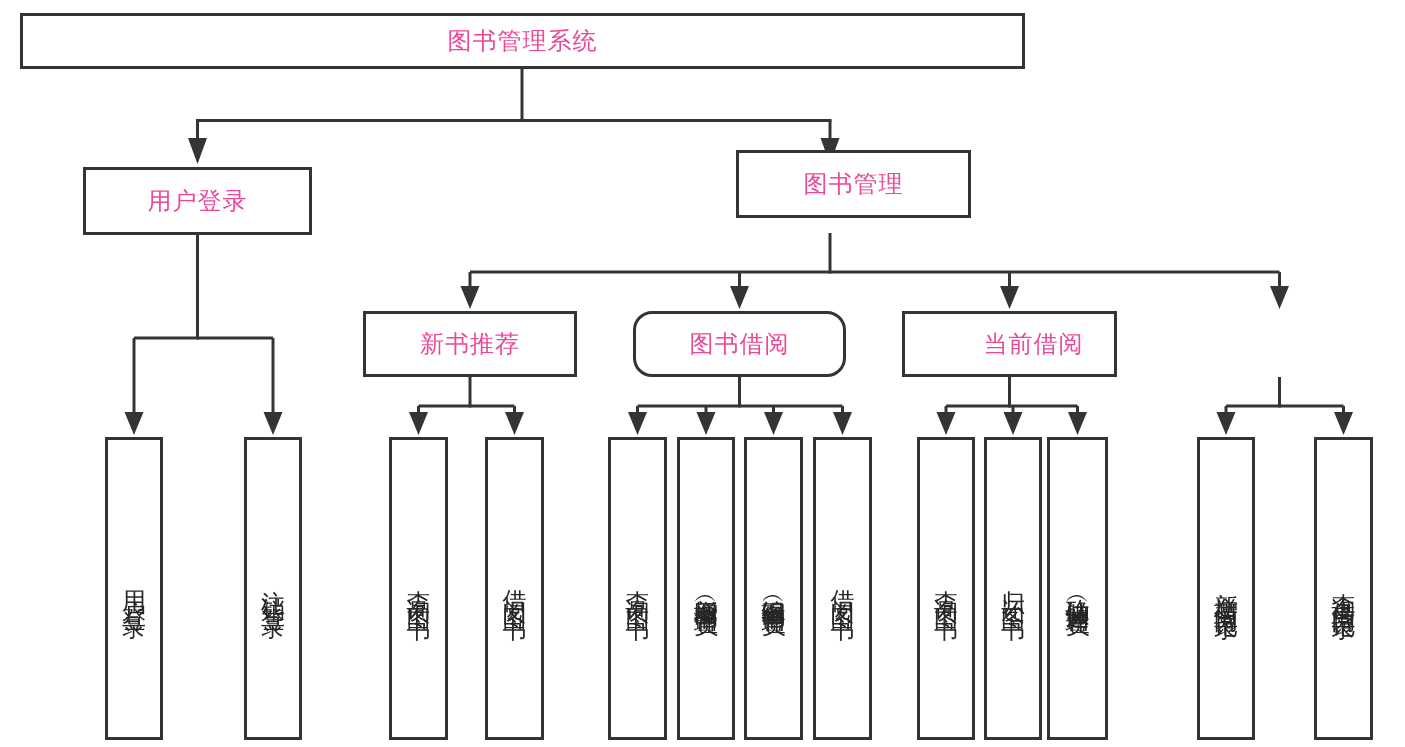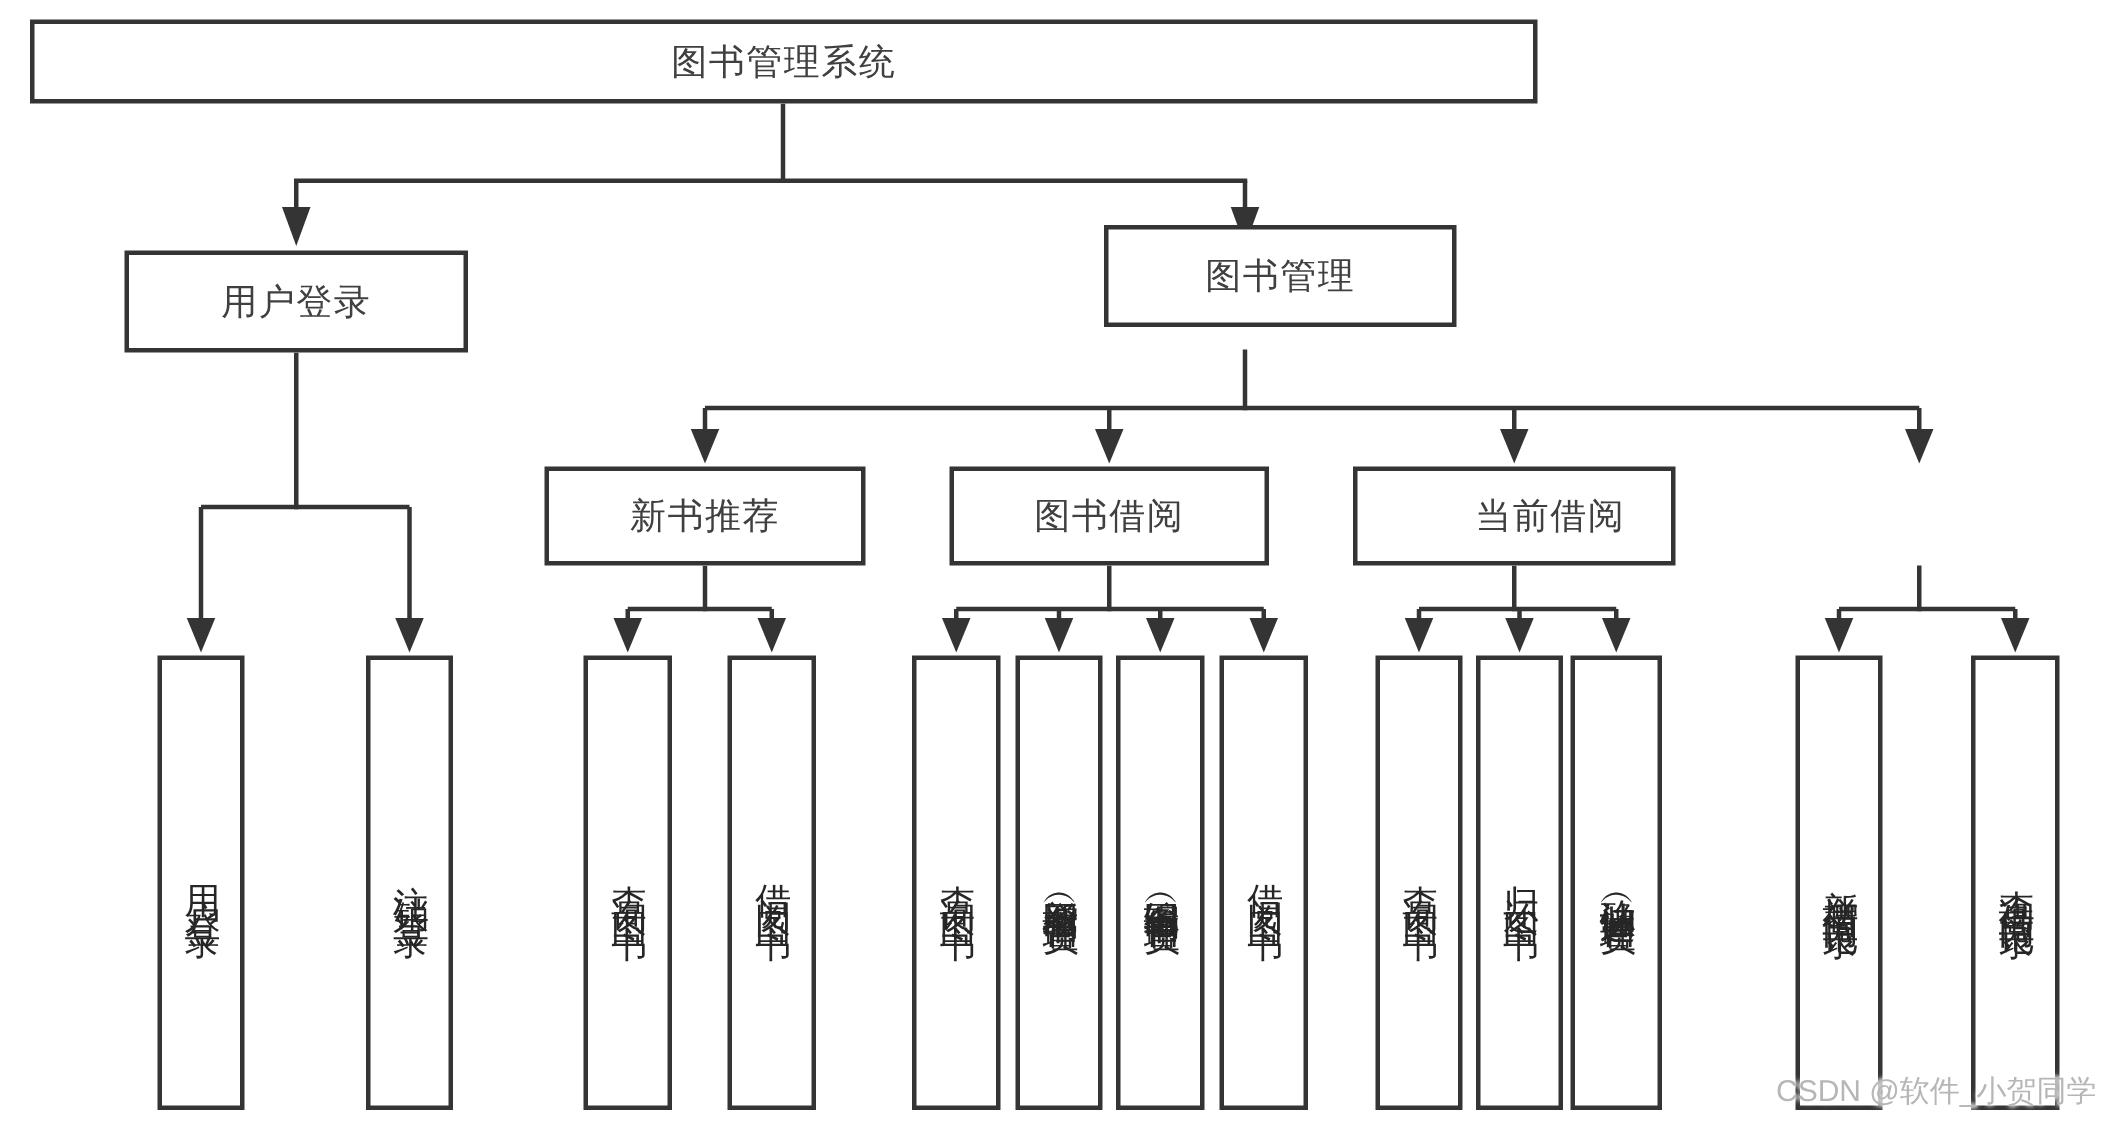--- a/index.html
+++ b/index.html
@@ -22,21 +22,21 @@
     background: #ffffff;
     border: 3px solid #343434;
     box-sizing: border-box;
     display: flex;
     align-items: center;
     justify-content: center;
     z-index: 2;
   }
   .hbox span {
     font-size: 24px;
-    color: #404040;
+    color: #ec4899;
     letter-spacing: 1px;
     white-space: nowrap;
   }
   .leaf span {
     writing-mode: vertical-rl;
     text-orientation: mixed;
     font-size: 24px;
     color: #262626;
     line-height: 1;
     white-space: nowrap;
@@ -140,21 +140,21 @@
   <div class="box hbox" style="left:83px; top:167px; width:229px; height:68px;">
     <span>用户登录</span>
   </div>
   <div class="box hbox" style="left:712px; top:150px; width:235px; height:68px;margin-left:24px;">
     <span>图书管理</span>
   </div>
 
   <div class="box hbox" style="left:363px; top:311px; width:214px; height:66px;justify-content:center;">
     <span>新书推荐</span>
   </div>
-  <div class="box hbox" style="left:633px; top:311px; width:213px; height:66px;">
+  <div class="box hbox" style="left:633px; top:311px; width:213px; height:66px;border-radius:19px;">
     <span>图书借阅</span>
   </div>
   <div class="box hbox" style="left:902px; top:311px; width:215px; height:66px;padding-left:48px;">
     <span>当前借阅</span>
   </div>
 
   <div class="box leaf ls4" style="left:105px; top:437px; width:58px; height:303px;">
     <span>用户登录</span>
   </div>
   <div class="box leaf ls4" style="left:244px; top:437px; width:58px; height:303px;">
@@ -191,15 +191,14 @@
     <span>确认归还（管理员）</span>
   </div>
 
   <div class="box leaf ls6" style="left:1197px; top:437px; width:58px; height:303px;">
     <span>新增借阅记录</span>
   </div>
   <div class="box leaf ls6" style="left:1314px; top:437px; width:59px; height:303px;">
     <span>查询借阅记录</span>
   </div>
 
-  <div class="watermark">CSDN @软件_小贺同学</div>
 
 </div>
 
 </body></html>

